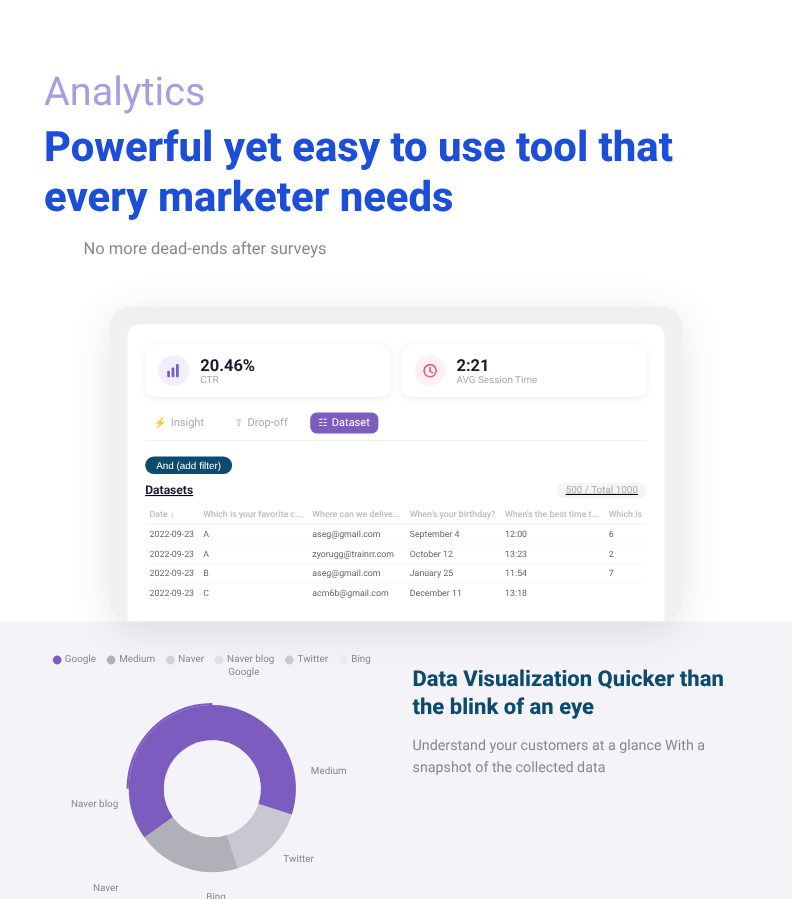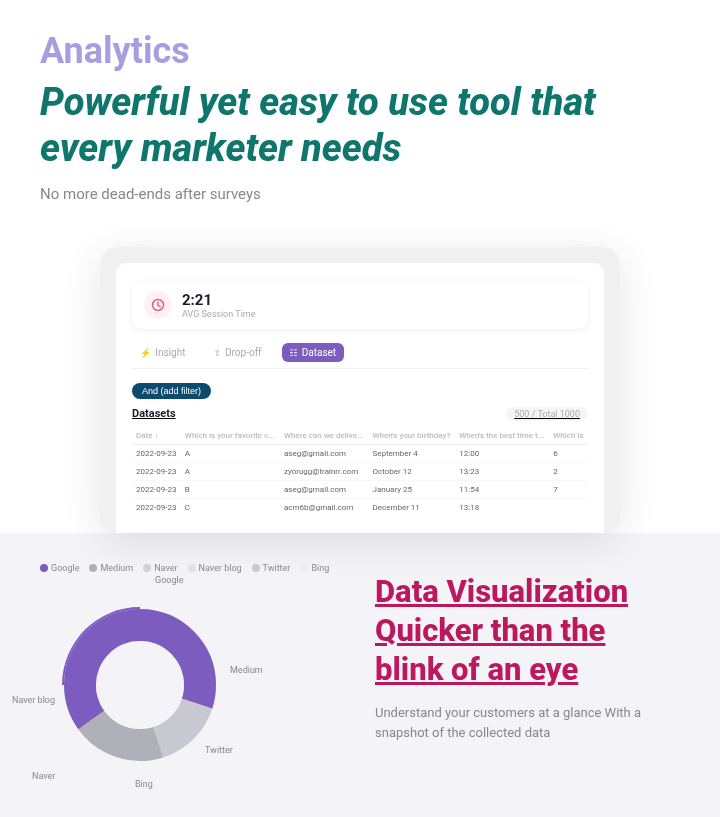--- a/index.html
+++ b/index.html
@@ -10,36 +10,37 @@
       min-height: 817px;
       overflow-x: hidden;
     }
 
     
     .hero {
       padding: 30px 40px 20px 40px;
     }
     .analytics-label {
       font-size: 36px;
-      font-weight: 700;
+      font-weight: 400;
       color: #a89de0;
       margin-bottom: 8px;
+      margin-top: 32px;
     }
     .hero-title {
       font-size: 38px;
       font-weight: 800;
-      color: #0f766e;
+      color: #1d4ed8;
       line-height: 1.2;
       margin-bottom: 14px;
-      font-style: italic;
     }
     .hero-subtitle {
       font-size: 15px;
       color: #888;
       margin-bottom: 24px;
+      margin-left: 36px;
     }
 
     
     .dashboard-container {
       margin: 0 auto 0 auto;
       width: 100%;
       display: flex;
       justify-content: center;
       padding: 0 20px;
     }
@@ -190,21 +191,21 @@
       padding: 30px 40px 40px 40px;
       display: flex;
       gap: 30px;
     }
 
     
     .chart-area {
       flex: 1;
       display: flex;
       flex-direction: column;
-      align-items: flex-start;
+      align-items: center;
     }
     .chart-legend {
       display: flex;
       flex-wrap: wrap;
       gap: 6px 10px;
       margin-bottom: 12px;
       font-size: 9px;
       color: #888;
     }
     .legend-item {
@@ -229,26 +230,25 @@
       flex: 1;
       padding-top: 10px;
     }
     .overview-label {
       font-size: 16px;
       font-weight: 600;
       color: #b8a0e0;
       margin-bottom: 12px;
     }
     .overview-title {
-      font-size: 31px;
+      font-size: 20px;
       font-weight: 800;
-      color: #be185d;
+      color: #0c4a6e;
       line-height: 1.25;
       margin-bottom: 14px;
-      text-decoration: underline;
     }
     .overview-desc {
       font-size: 13px;
       color: #888;
       line-height: 1.5;
       margin-bottom: 20px;
     }
     .learn-more-btn {
       background: #fff;
       color: #1a1a2e;
@@ -273,20 +273,33 @@
   <div class="analytics-label">Analytics</div>
   <h1 class="hero-title">Powerful yet easy to use tool that every marketer needs</h1>
   <p class="hero-subtitle">No more dead-ends after surveys</p>
 </div>
 
 <div class="dashboard-container">
   <div class="dashboard-mockup">
     <div class="dashboard-inner">
 
       <div class="stat-cards">
+        <div class="stat-card">
+          <div class="stat-icon purple">
+            <svg width="14" height="14" viewBox="0 0 14 14" fill="none">
+                <rect x="1" y="7" width="2.5" height="6" fill="#7c5cbf" rx="1"></rect>
+                <rect x="5" y="4" width="2.5" height="9" fill="#7c5cbf" rx="1"></rect>
+                <rect x="9" y="1" width="2.5" height="12" fill="#7c5cbf" rx="1"></rect>
+              </svg>
+          </div>
+          <div>
+            <div class="stat-value">20.46%</div>
+            <div class="stat-label">CTR</div>
+          </div>
+        </div>
         <div class="stat-card">
           <div class="stat-icon pink">
             <svg width="14" height="14" viewBox="0 0 14 14" fill="none">
                 <circle cx="7" cy="7" r="5.5" stroke="#e06080" stroke-width="1.5" fill="none"></circle>
                 <line x1="7" y1="4" x2="7" y2="7.5" stroke="#e06080" stroke-width="1.5" stroke-linecap="round"></line>
                 <line x1="7" y1="7.5" x2="9.5" y2="9" stroke="#e06080" stroke-width="1.2" stroke-linecap="round"></line>
               </svg>
           </div>
           <div>
             <div class="stat-value">2:21</div>

